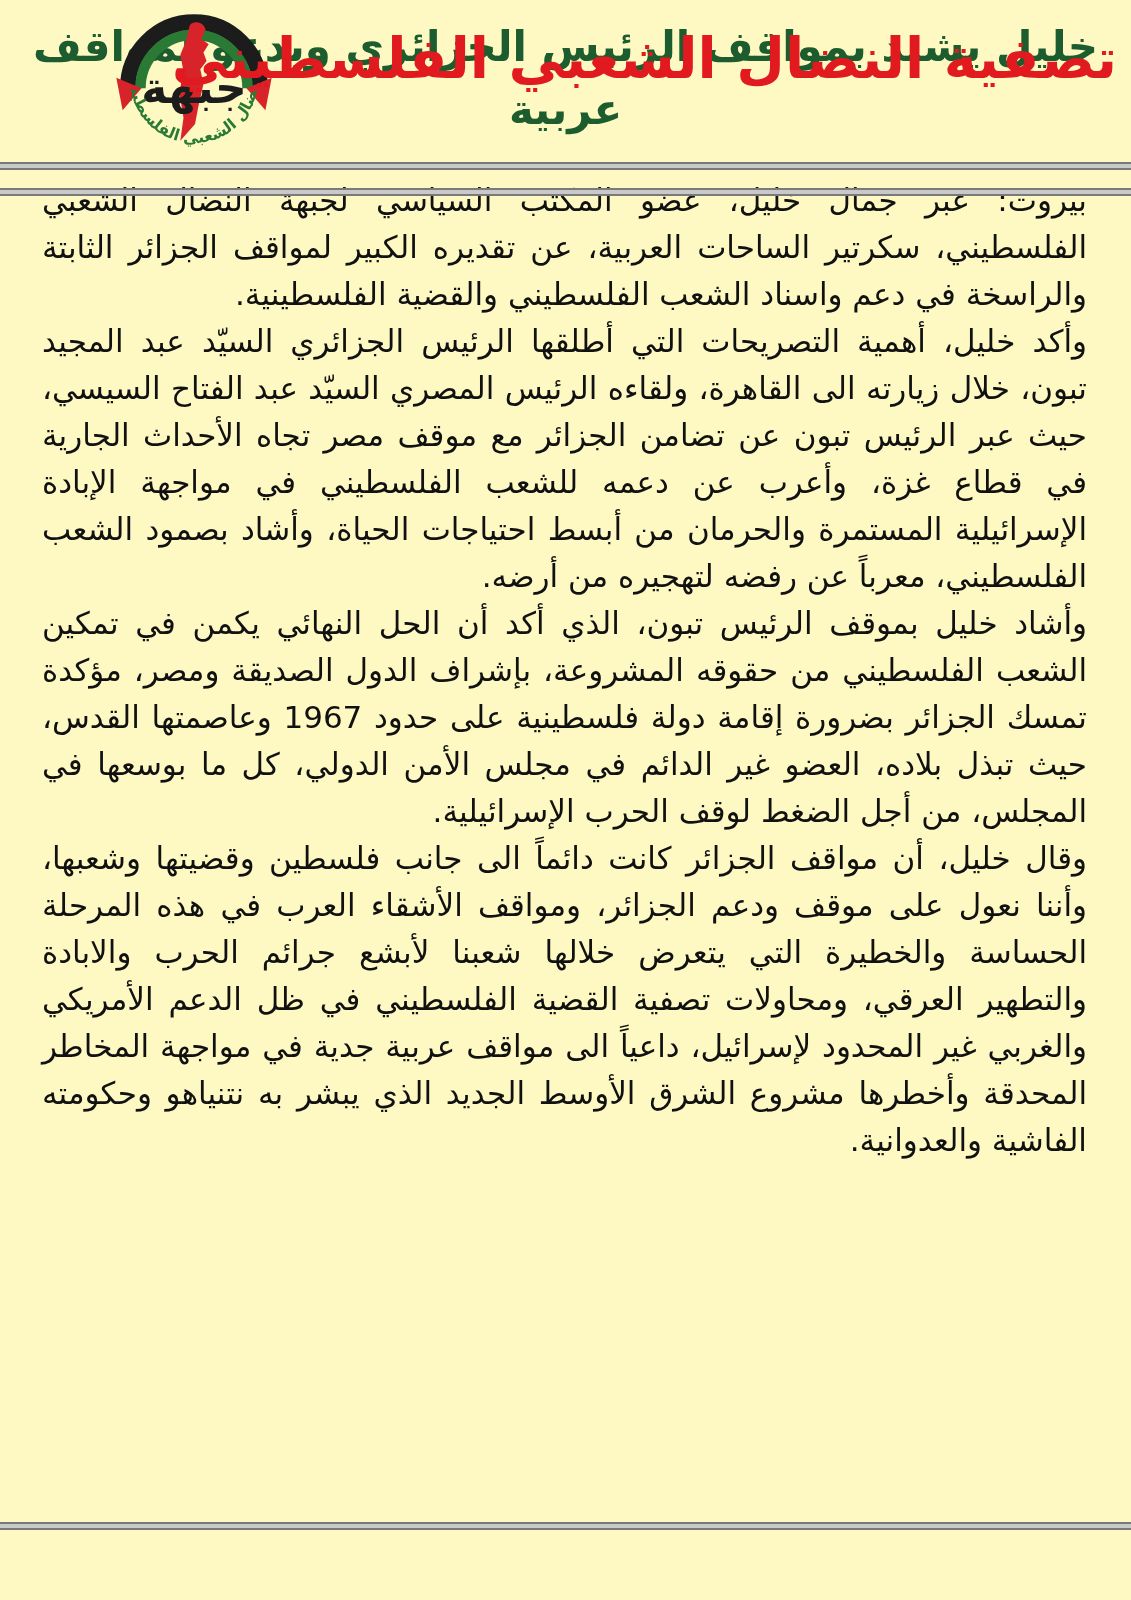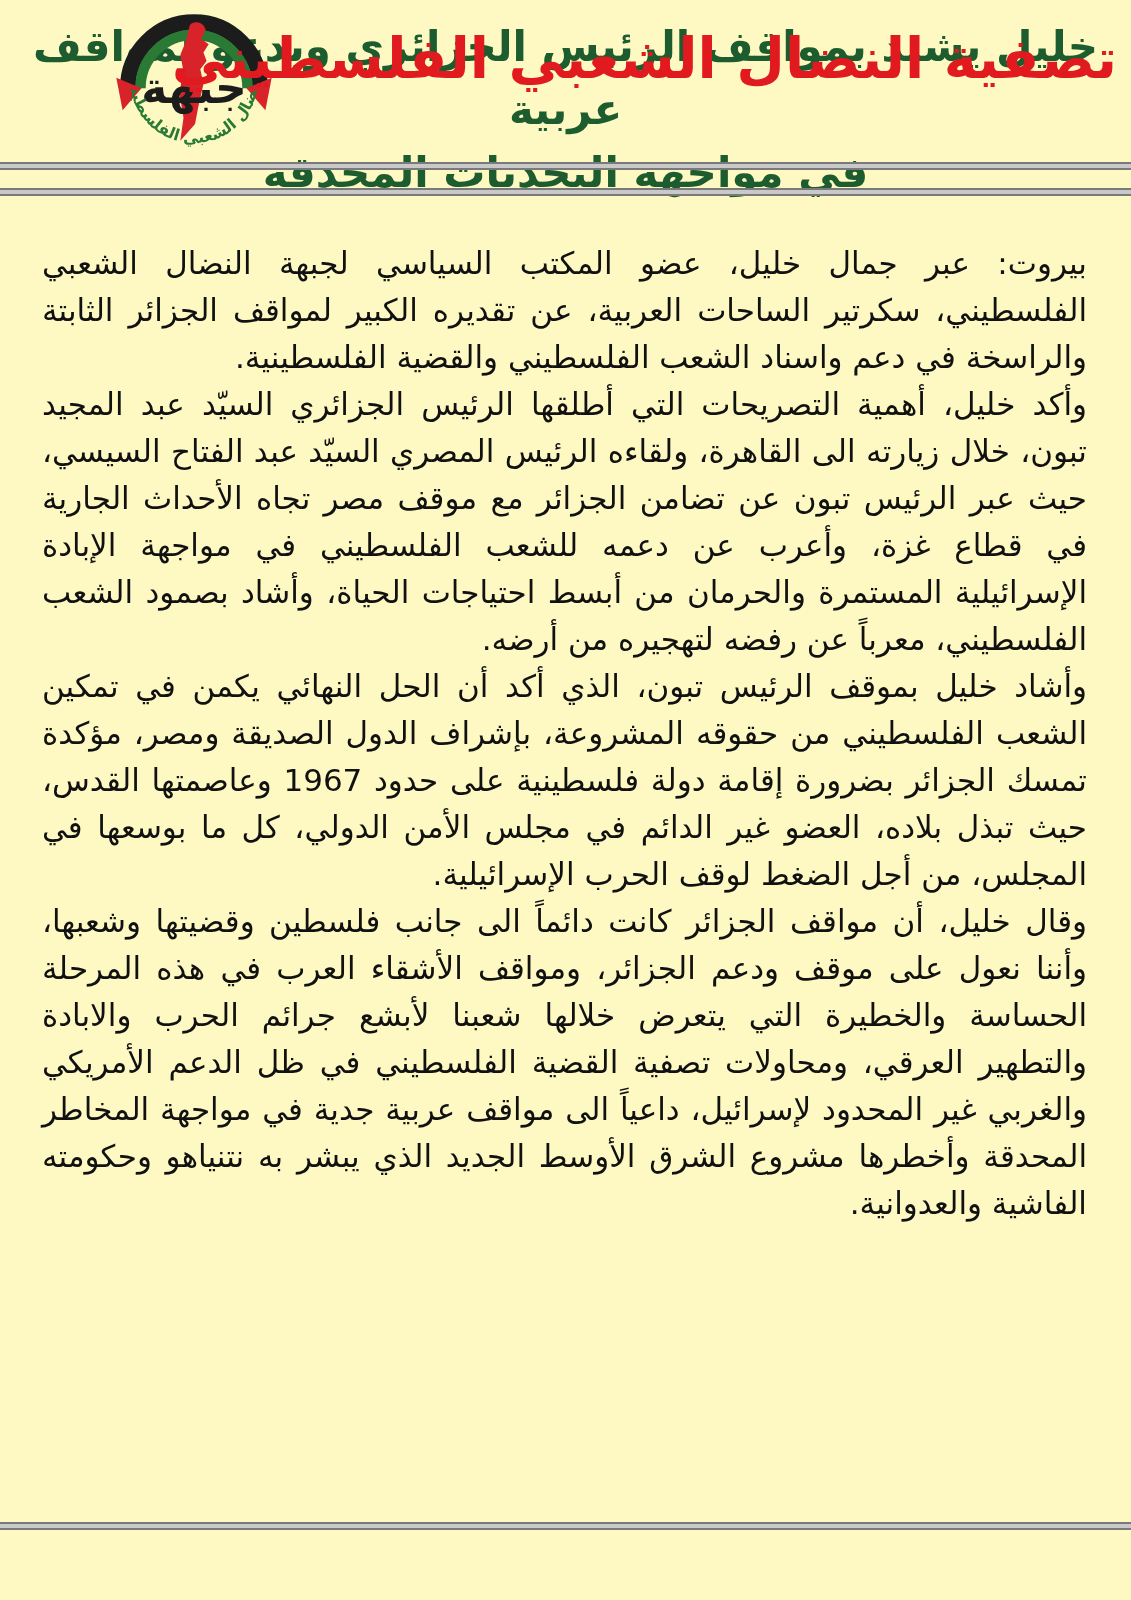--- a/index.html
+++ b/index.html
@@ -113,21 +113,21 @@
         </text>
       </svg>
     </div>
 
     <h1 class="org-title">تصفية النضال الشعبي الفلسطيني</h1>
   </div>
 
   <div class="rule rule-1"></div>
   <div class="rule rule-2"></div>
 
-  <h2 class="headline"><span>خليل يشيد بمواقف الرئيس الجزائري ويدعو لمواقف عربية</span><br><span>في مواجهة التحديات المحدقة</span></h2>
+  <h2 class="headline"><span>خليل يشيد بمواقف الرئيس الجزائري ويدعو لمواقف عربية</span><br></h2>
 
   <div class="article-body">
     <p>بيروت: عبر جمال خليل، عضو المكتب السياسي لجبهة النضال الشعبي الفلسطيني، سكرتير الساحات العربية، عن تقديره الكبير لمواقف الجزائر الثابتة والراسخة في دعم واسناد الشعب الفلسطيني والقضية الفلسطينية.</p>
     <p>وأكد خليل، أهمية التصريحات التي أطلقها الرئيس الجزائري السيّد عبد المجيد تبون، خلال زيارته الى القاهرة، ولقاءه الرئيس المصري السيّد عبد الفتاح السيسي، حيث عبر الرئيس تبون عن تضامن الجزائر مع موقف مصر تجاه الأحداث الجارية في قطاع غزة، وأعرب عن دعمه للشعب الفلسطيني في مواجهة الإبادة الإسرائيلية المستمرة والحرمان من أبسط احتياجات الحياة، وأشاد بصمود الشعب الفلسطيني، معرباً عن رفضه لتهجيره من أرضه.</p>
     <p>وأشاد خليل بموقف الرئيس تبون، الذي أكد أن الحل النهائي يكمن في تمكين الشعب الفلسطيني من حقوقه المشروعة، بإشراف الدول الصديقة ومصر، مؤكدة تمسك الجزائر بضرورة إقامة دولة فلسطينية على حدود 1967 وعاصمتها القدس، حيث تبذل بلاده، العضو غير الدائم في مجلس الأمن الدولي، كل ما بوسعها في المجلس، من أجل الضغط لوقف الحرب الإسرائيلية.</p>
     <p>وقال خليل، أن مواقف الجزائر كانت دائماً الى جانب فلسطين وقضيتها وشعبها، وأننا نعول على موقف ودعم الجزائر، ومواقف الأشقاء العرب في هذه المرحلة الحساسة والخطيرة التي يتعرض خلالها شعبنا لأبشع جرائم الحرب والابادة والتطهير العرقي، ومحاولات تصفية القضية الفلسطيني في ظل الدعم الأمريكي والغربي غير المحدود لإسرائيل، داعياً الى مواقف عربية جدية في مواجهة المخاطر المحدقة وأخطرها مشروع الشرق الأوسط الجديد الذي يبشر به نتنياهو وحكومته الفاشية والعدوانية.</p>
   </div>
 
   <div class="rule rule-bottom"></div>
 

